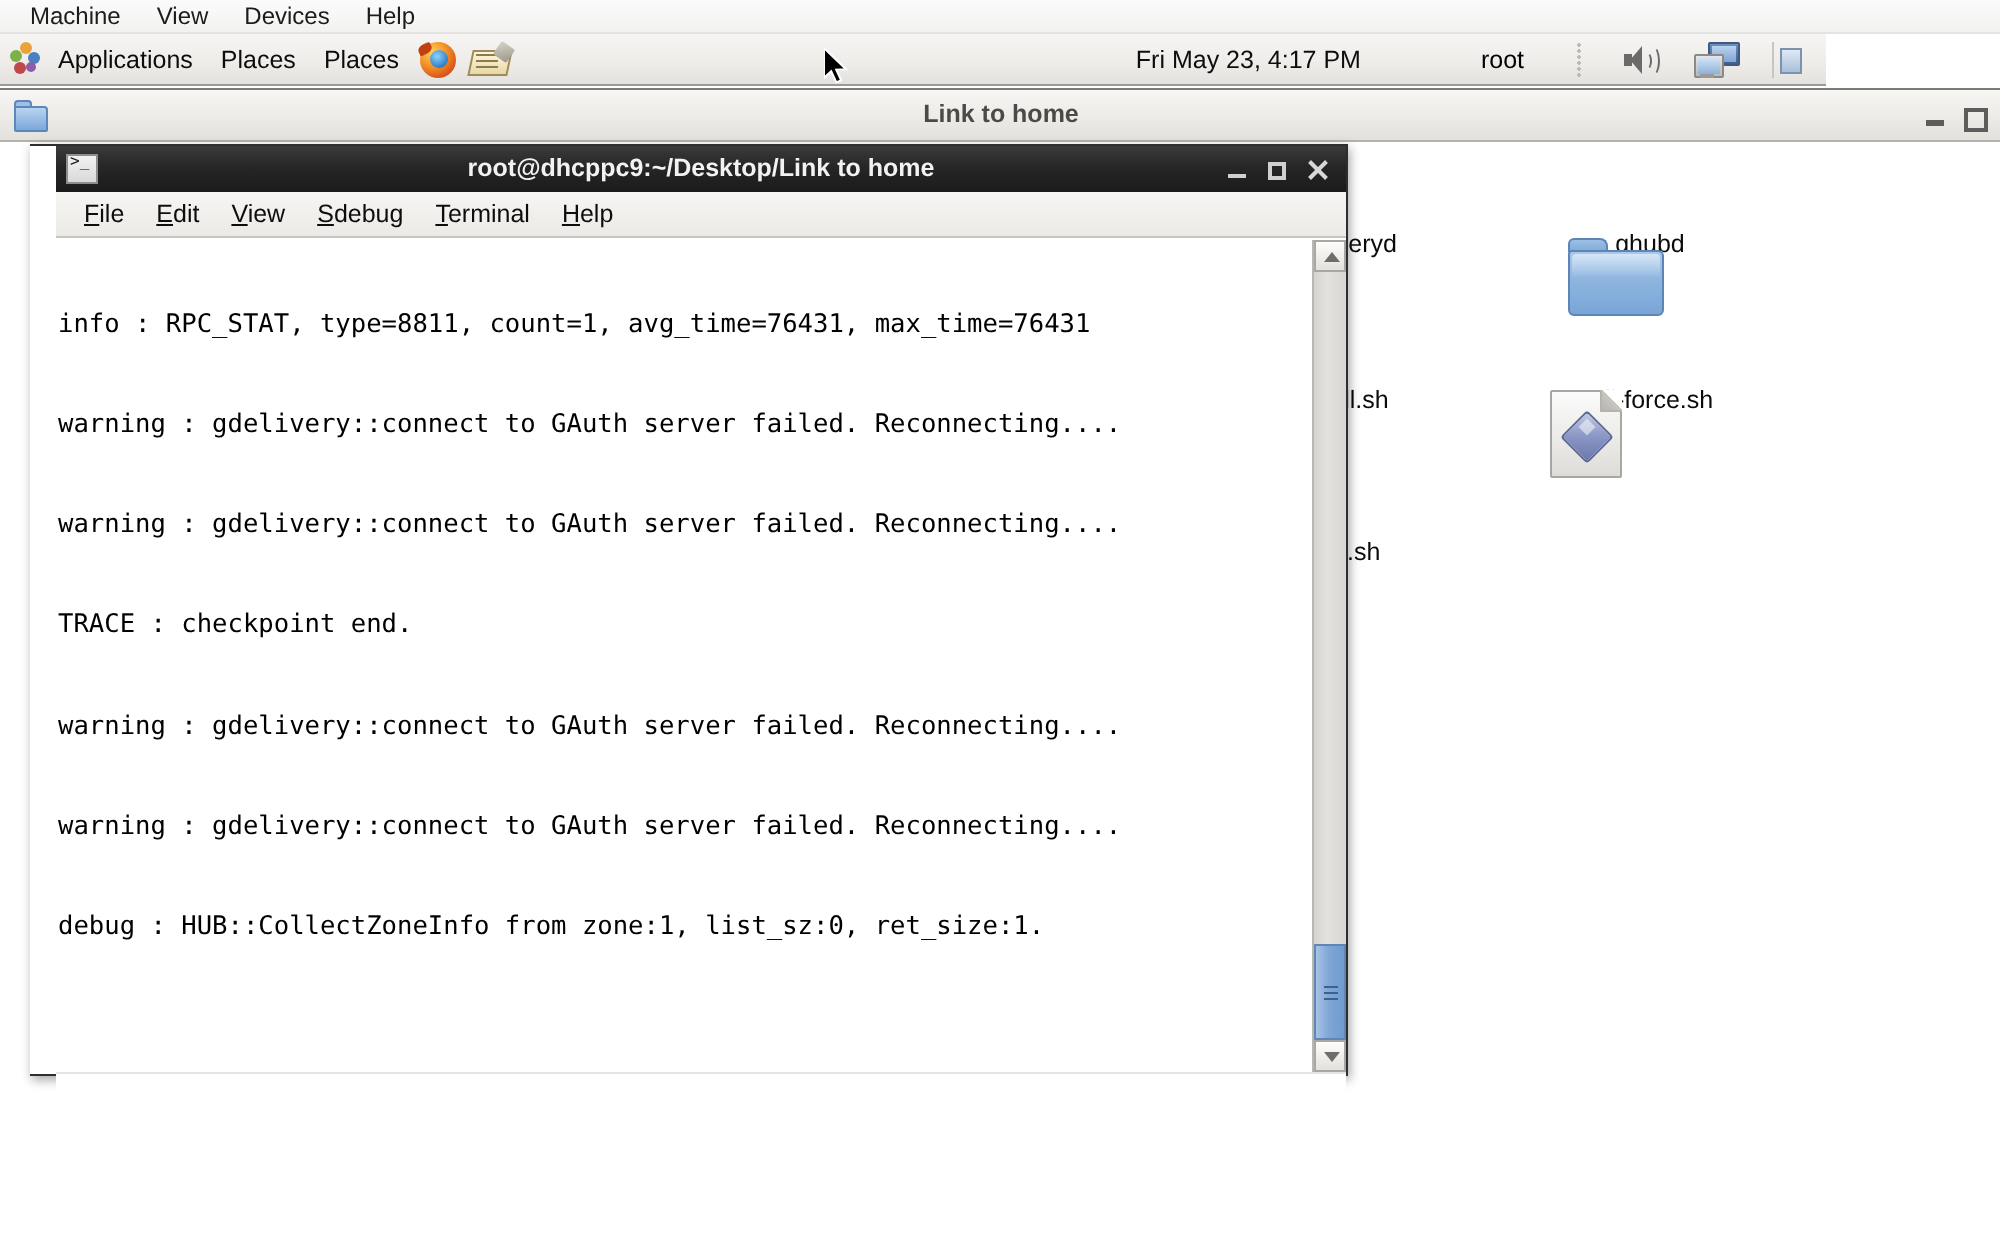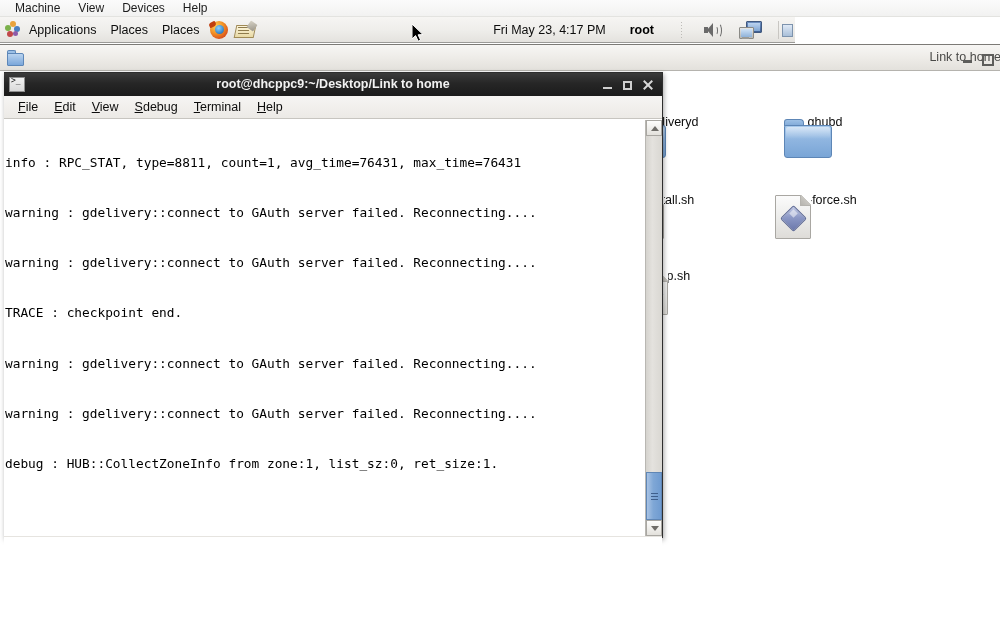--- a/index.html
+++ b/index.html
@@ -28,42 +28,42 @@
   }
   .vbox-menubar .mi {
     font-size: 12px; color: #1c1c1c;
     padding: 0 9px; line-height: 16px;
     white-space: nowrap;
   }
 
   
   .gnome-panel {
     position: absolute; left: 0; top: 17px;
-    width: 795px; height: 26px;
+    width: 913px; height: 26px;
     background: linear-gradient(to bottom, #f6f5f3 0%, #eeedea 55%, #e4e2de 100%);
     border-bottom: 1px solid #9b9a97;
     box-sizing: border-box;
     display: flex; align-items: center;
   }
   .panel-left { display: flex; align-items: center; padding-left: 4px; }
   .panel-item {
     font-size: 12.5px; color: #0d0d0d;
     padding: 0 7px; line-height: 22px; white-space: nowrap;
   }
   .gnome-foot {
     width: 17px; height: 17px; position: relative; margin-right: 1px;
     flex: none;
   }
   .gnome-foot i {
     position: absolute; border-radius: 50%; display: block;
   }
   .panel-spacer { flex: 1 1 auto; }
-  .panel-right { display: flex; align-items: center; padding-right: 2px; gap: 12px; }
+  .panel-right { display: flex; align-items: center; padding-right: 12px; gap: 12px; }
   .clock { font-size: 12.5px; color: #0d0d0d; padding: 0 8px; white-space: nowrap; }
-  .username { font-size: 12.5px; color: #000; font-weight: bold; padding: 0 10px 0 4px; }
+  .username { font-size: 12.5px; color: #000; font-weight: normal; padding: 0 10px 0 4px; margin-left: 36px; }
   .panel-sep {
     width: 3px; height: 18px; margin: 0 4px;
     background-image: radial-gradient(#b4b2ae 40%, transparent 41%);
     background-size: 3px 3px;
     opacity: .85;
   }
   .launcher { width: 24px; height: 22px; position: relative; margin: 0 1px; }
 
   
   .ff-o { position:absolute; left:3px; top:2px; width:18px; height:18px; border-radius:50%;
@@ -127,22 +127,22 @@
     border-bottom: 1px solid #b5b3ae;
     display: flex; align-items: center;
   }
   .fm-icon { width: 18px; height: 18px; margin-left: 6px; position: relative; flex: none; }
   .fm-icon .fback { position:absolute; left:1px; top:4px; width:15px; height:11px;
                     background: linear-gradient(to bottom,#b9d3ef,#7ba7da);
                     border:1px solid #5d87b8; border-radius:1px 2px 1px 1px; }
   .fm-icon .ftab { position:absolute; left:1px; top:1px; width:7px; height:4px;
                     background:#9cc0e6; border:1px solid #5d87b8; border-bottom:none; border-radius:2px 2px 0 0; }
   .fm-title-text {
-    position: absolute; left: 0; right: 0; text-align: right;
-    font-size: 12.5px; font-weight: normal; color: #4a4a48;
+    position: absolute; left: 0; right: 0; text-align: center;
+    font-size: 12.5px; font-weight: bold; color: #4a4a48;
     line-height: 25px;
   }
   .fm-btns { position: absolute; right: 6px; top: 0; height: 25px; display: flex; align-items: center; }
   .fm-btn { width: 18px; height: 20px; position: relative; }
   .fm-btn .min { position:absolute; left:4px; top:12px; width:9px; height:3px; background:#5d5d5b; }
   .fm-btn .max { position:absolute; left:5px; top:6px; width:8px; height:8px; border:2px solid #5d5d5b; }
   .fm-body { position: relative; height: 466px; background: #ffffff; }
 
   
   .desk-icon {
@@ -181,27 +181,28 @@
       background: linear-gradient(135deg,#c3cbe6 0%,#8d99c6 45%,#6b78ab 100%);
       border:1px solid #5e6a96; transform: rotate(45deg); border-radius:2px;
   }
   .script-ico .gem::after {
       content:""; position:absolute; left:2px; top:2px; width:6px; height:6px;
       background: rgba(255,255,255,.5);
   }
 
   
   .term-window {
-    position: absolute; left: 4px; top: 72px;
+    position: absolute; left: 15px; top: 72px;
     width: 659px; height: 466px;
     box-sizing: border-box;
     border: 1px solid #2e2e2e;
     border-left: none;
     background: #ffffff;
     box-shadow: 1px 2px 5px rgba(0,0,0,.35);
+    padding-left: 13px;
   }
   .term-title {
     position: relative; height: 23px;
     background: linear-gradient(to bottom, #3b3b3b 0%, #262626 45%, #1b1b1b 100%);
     display: flex; align-items: center;
   }
   .term-ico {
     width: 16px; height: 15px; margin-left: 5px; flex: none;
     background: linear-gradient(to bottom,#f2f2f2,#d9d9d9);
     border: 1px solid #8e8e8e; position: relative; box-sizing: border-box;

